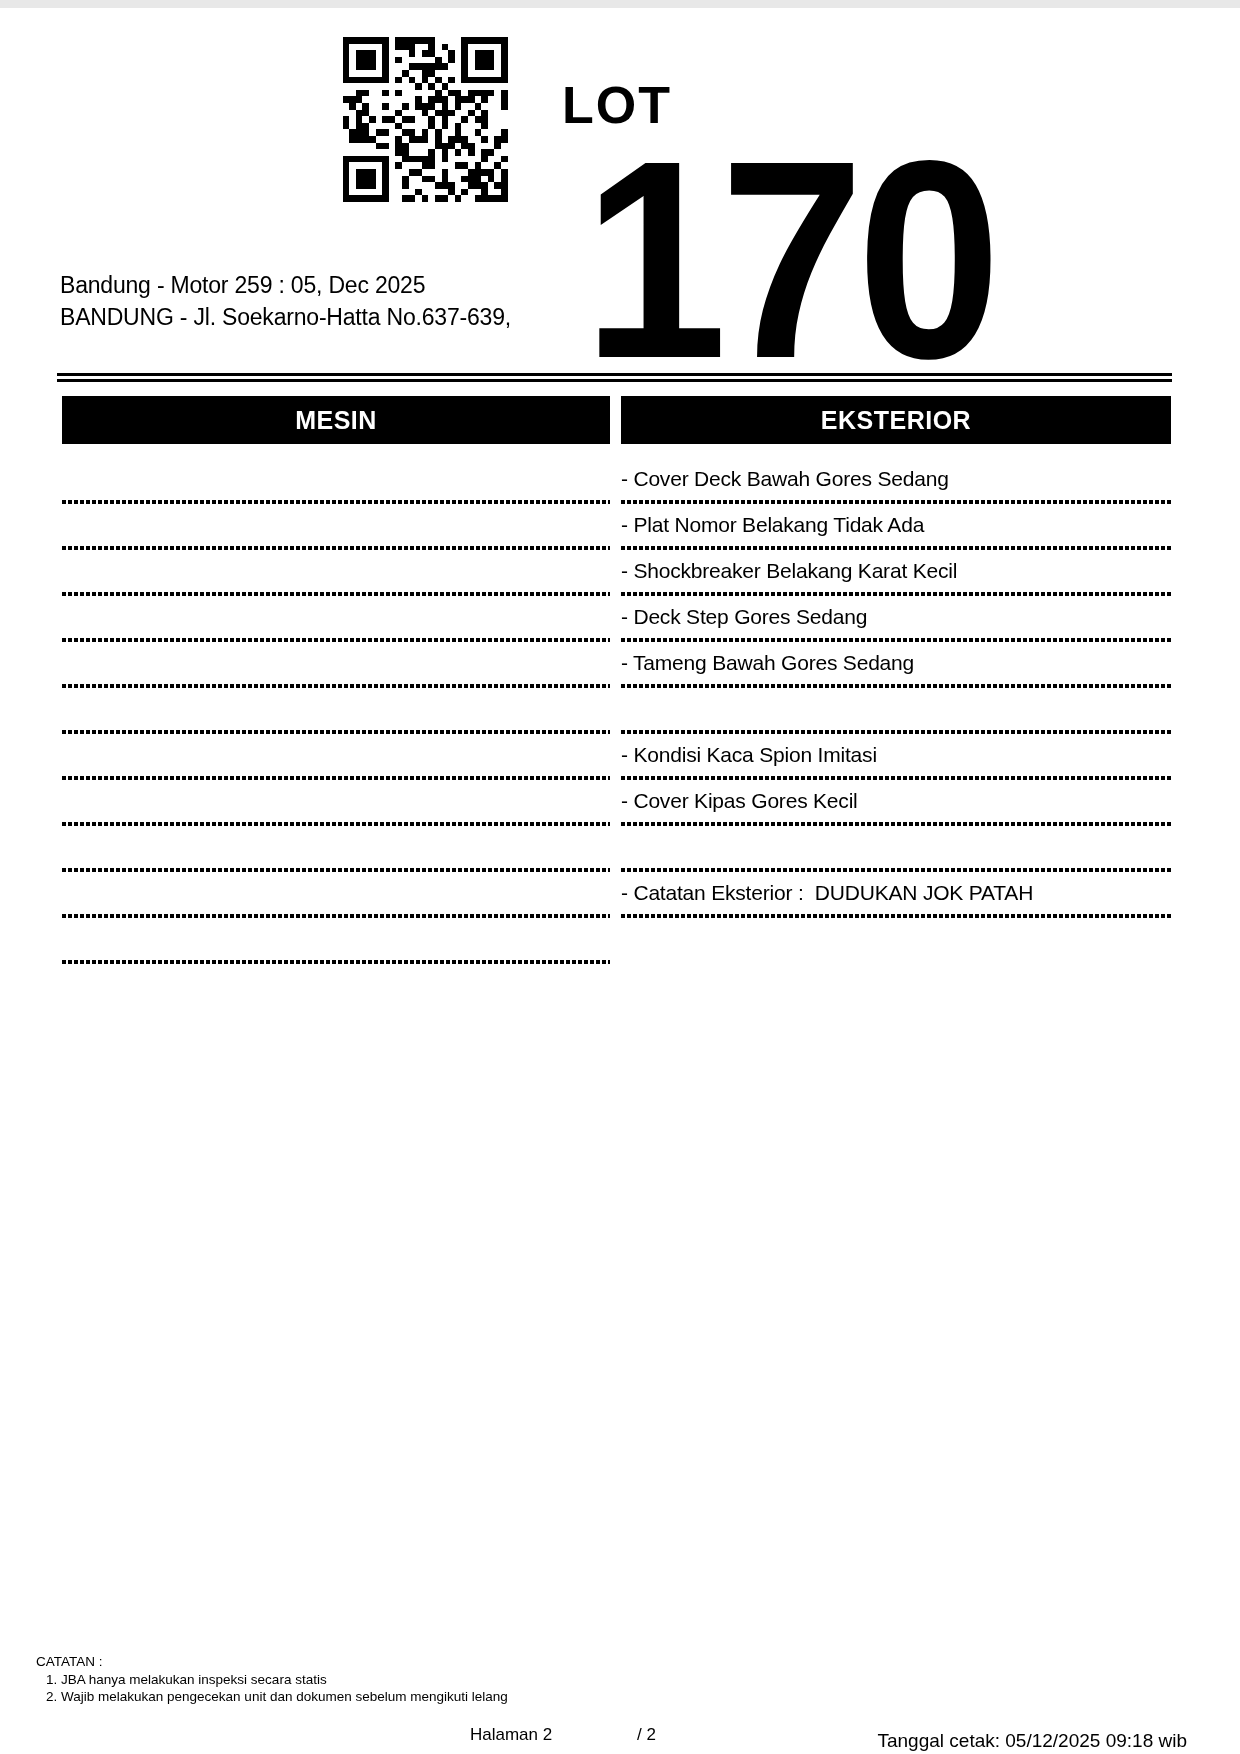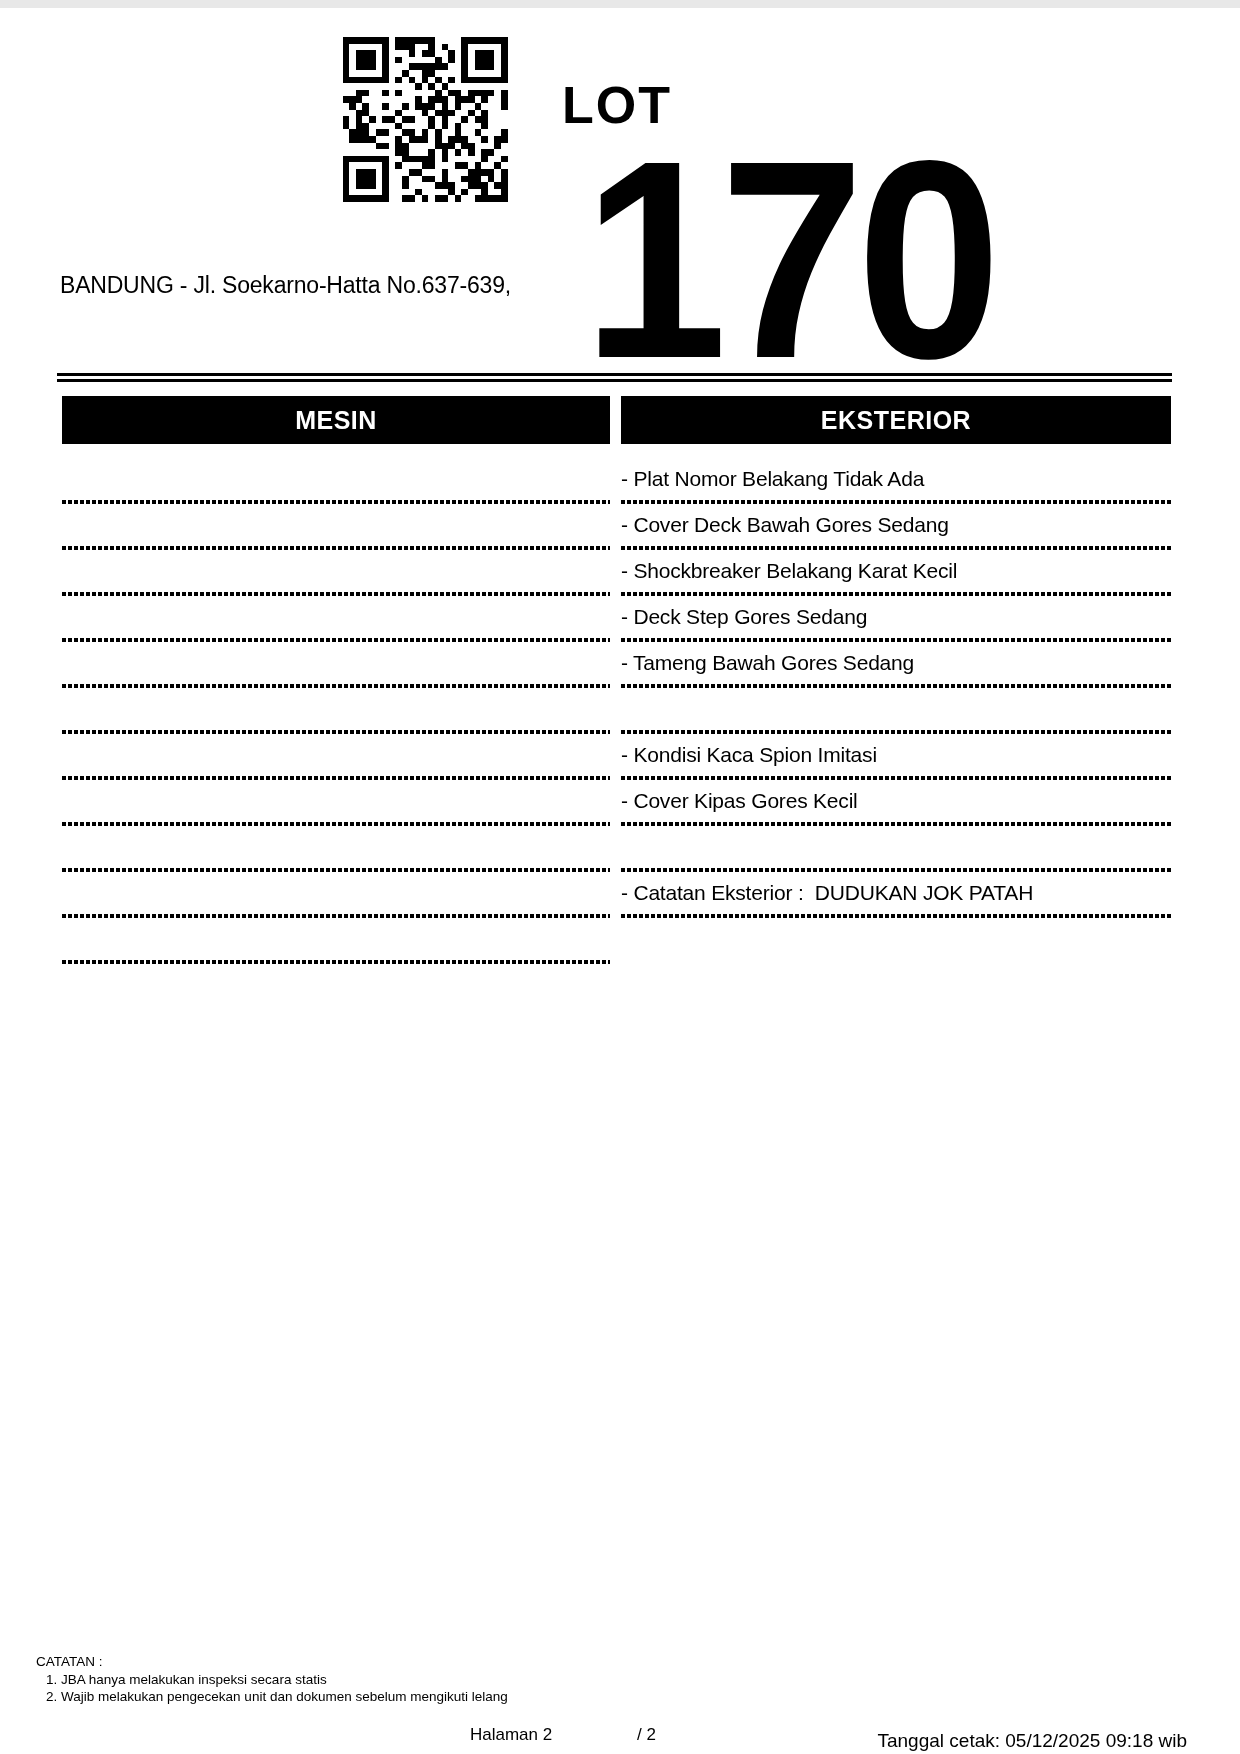--- a/index.html
+++ b/index.html
@@ -274,20 +274,21 @@
       <rect x="20" y="2" width="3" height="3"></rect>
       <rect x="0" y="18" width="7" height="7"></rect>
       <rect x="1" y="19" width="5" height="5" fill="#fff"></rect>
       <rect x="2" y="20" width="3" height="3"></rect>
     </svg>
 
   <div class="lot-label">LOT</div>
   <div class="lot-number">170</div>
 
   <div class="address">
+    <div>Bandung - Motor 259 : 05, Dec 2025</div>
     <div>BANDUNG - Jl. Soekarno-Hatta No.637-639,</div>
   </div>
 
   <div class="rule"></div>
 
   <div id="hdr-mesin" class="colhdr">MESIN</div>
   <div id="hdr-eks" class="colhdr">EKSTERIOR</div>
 
   <div id="rows-mesin" class="colrows">
       <div class="row">
@@ -330,25 +331,25 @@
         <div class="txt"></div>
         <div class="dots"></div>
       </div>
       <div class="row">
         <div class="txt"></div>
         <div class="dots"></div>
       </div>
     </div>
   <div id="rows-eks" class="colrows">
       <div class="row">
+        <div class="txt">- Cover Deck Bawah Gores Sedang</div>
+        <div class="dots"></div>
+      </div>
+      <div class="row">
         <div class="txt">- Plat Nomor Belakang Tidak Ada</div>
-        <div class="dots"></div>
-      </div>
-      <div class="row">
-        <div class="txt">- Cover Deck Bawah Gores Sedang</div>
         <div class="dots"></div>
       </div>
       <div class="row">
         <div class="txt">- Shockbreaker Belakang Karat Kecil</div>
         <div class="dots"></div>
       </div>
       <div class="row">
         <div class="txt">- Deck Step Gores Sedang</div>
         <div class="dots"></div>
       </div>

